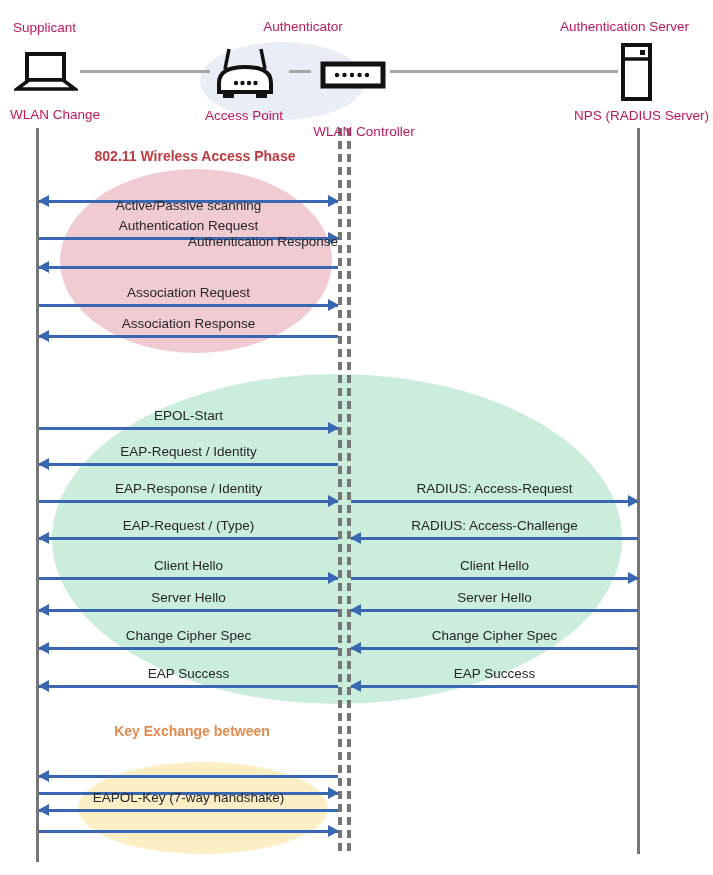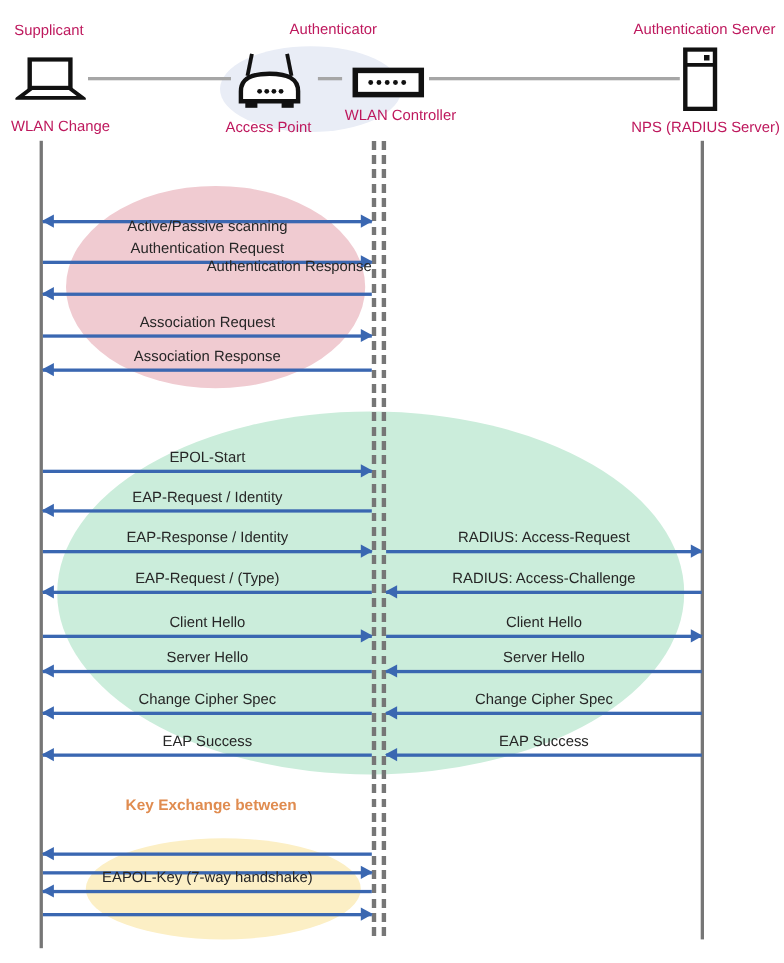--- a/index.html
+++ b/index.html
@@ -65,21 +65,21 @@
   <div class="ellipse ellipse-pink" style="left:60px;  top:169px; width:272px; height:184px;"></div>
   <div class="ellipse ellipse-green" style="left:52px;  top:374px; width:570px; height:330px;"></div>
   <div class="ellipse ellipse-yellow" style="left:78px;  top:762px; width:250px; height:92px;"></div>
 
   <div class="connector" style="left:80px;  width:130px;"></div>
   <div class="connector" style="left:289px; width:22px;"></div>
   <div class="connector" style="left:390px; width:228px;"></div>
 
   <div class="role-label" style="left:13px; top:20px;">Supplicant</div>
   <div class="role-label centered" style="left:303px; top:19px;">Authenticator</div>
-  <div class="role-label" style="right:8px; top:19px;">Authentication Server</div>
+  <div class="role-label" style="right:24px; top:19px;">Authentication Server</div>
 
   <svg class="icon" style="left:14px; top:52px;" width="64" height="40" viewBox="0 0 64 40">
     <rect x="13" y="2" width="37" height="26" fill="#fff" stroke="#111" stroke-width="4"></rect>
     <polygon points="3,37 61,37 49,28 15,28" fill="#fff" stroke="#111" stroke-width="3.5"></polygon>
   </svg>
   <svg class="icon" style="left:212px; top:46px;" width="66" height="58" viewBox="0 0 66 58">
     <line x1="17" y1="3" x2="13" y2="23" stroke="#111" stroke-width="3.5"></line>
     <line x1="49" y1="3" x2="53" y2="23" stroke="#111" stroke-width="3.5"></line>
     <path d="M7 46 L7 37 C7 25 17 21 33 21 C49 21 59 25 59 37 L59 46 Z" fill="#fff" stroke="#111" stroke-width="4"></path>
     <circle cx="24" cy="37" r="2.2" fill="#111"></circle>
@@ -98,28 +98,29 @@
     <circle cx="47" cy="14" r="2.2" fill="#111"></circle>
   </svg>
   <svg class="icon" style="left:620px; top:43px;" width="33" height="58" viewBox="0 0 33 58">
     <rect x="3" y="2" width="27" height="54" fill="#fff" stroke="#111" stroke-width="4"></rect>
     <line x1="3" y1="16" x2="30" y2="16" stroke="#111" stroke-width="3.5"></line>
     <rect x="20" y="7" width="5" height="5" fill="#111"></rect>
   </svg>
 
   <div class="device-label" style="left:10px; top:107px;">WLAN Change</div>
   <div class="device-label centered" style="left:244px; top:108px;">Access Point</div>
-  <div class="device-label centered" style="left:364px; top:97px;text-align:center;">WLAN Controller</div>
+  <div class="device-label centered" style="left:364px; top:124px;text-align:center;">WLAN Controller</div>
   <div class="device-label" style="right:4px; top:108px;">NPS (RADIUS Server)</div>
 
   <div class="lifeline" style="left:36px; top:128px; height:734px;"></div>
   <div class="lifeline-dashed" style="left:338px; top:128px; height:725px;"></div>
   <div class="lifeline-dashed" style="left:347px; top:128px; height:725px;"></div>
   <div class="lifeline" style="left:637px; top:128px; height:726px;"></div>
 
+  <div class="phase-title" id="phase1-title" style="left:195px; top:147px;">802.11 Wireless Access Phase</div>
   <div class="phase-title" id="phase3-title" style="left:192px; top:722px;">
     <span>Key Exchange between</span><br>
   </div>
 
   <div id="messages">
       <div class="msg-label" style="left: 39px; width: 299px; top: 181px; margin-top: 17px;">Active/Passive scanning</div>
       <div class="arrow head-l head-r" style="left: 39px; width: 299px; top: 200px;"></div>
       <div class="msg-label" style="left: 39px; width: 299px; top: 218px;">Authentication Request</div>
       <div class="arrow head-r" style="left: 39px; width: 299px; top: 237px;"></div>
       <div class="msg-label" style="left: 39px; width: 299px; top: 234px; text-align: right;">Authentication Response</div>

